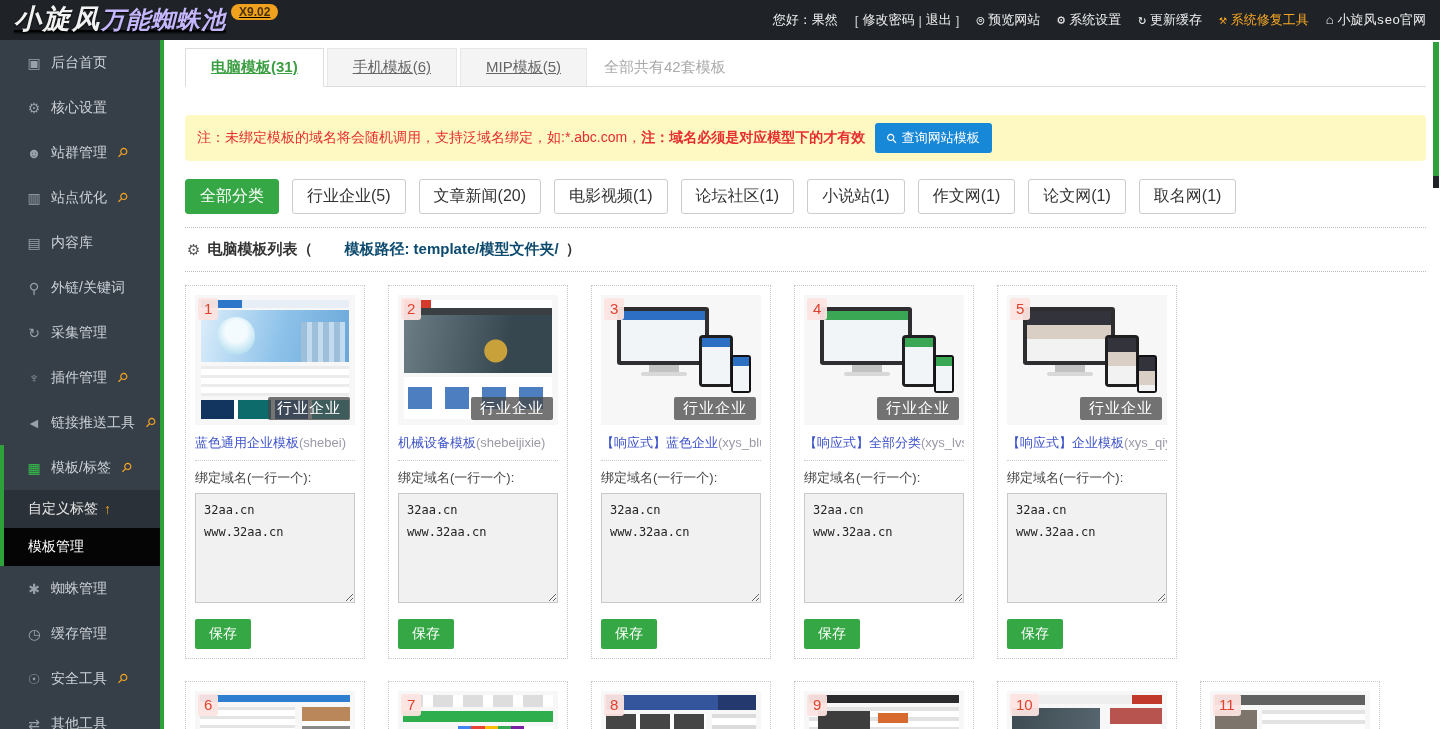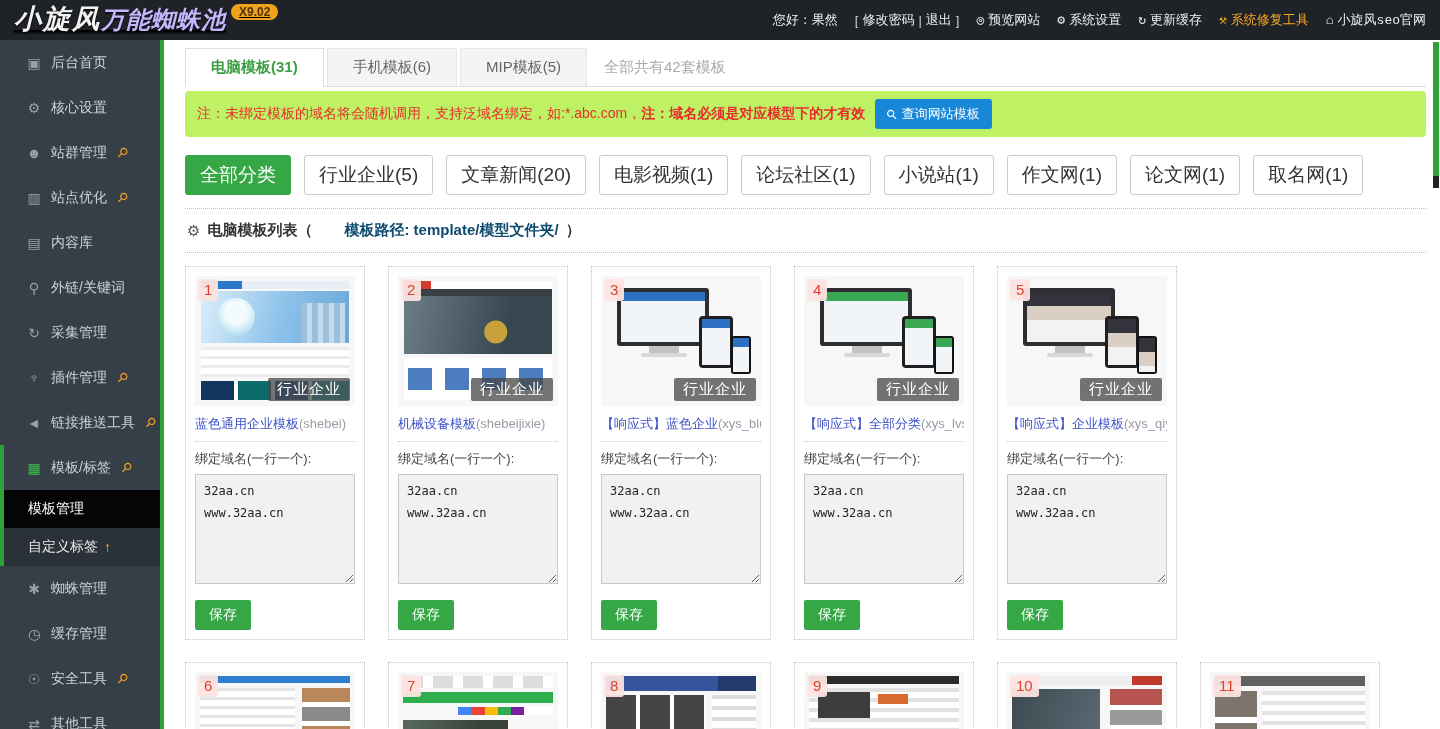--- a/index.html
+++ b/index.html
@@ -37,38 +37,38 @@
   .submenu-item.current { background:#050505; color:#fff; }
   .submenu-item .uparrow { color:#f6a623; font-weight:bold; }
   .green-rail { position:fixed; left:160px; top:40px; width:4px; height:689px; background:#2fa13b; z-index:21; }
 
   
   .main { position:fixed; left:164px; top:40px; right:0; bottom:0; background:#fff;
     overflow:hidden; padding-left:21px; padding-right:14px; }
 
   
   .tabrow { margin-top:8px; border-bottom:1px solid #ddd; display:flex; align-items:flex-end; }
-  .tab { padding:9px 25px; font-size:15px; cursor:pointer; margin-right:3px; }
+  .tab { padding:9px 25px; font-size:15px; cursor:pointer; margin-right:3px;text-decoration:underline; }
   .tab.active { background:#fff; border:1px solid #ddd; border-bottom:1px solid #fff;
     margin-bottom:-1px; color:#3c9e42; font-weight:bold; }
   .tab.idle { background:#f4f4f4; border:1px solid #e7e7e7; border-bottom:none; color:#666; }
   .tab-summary { color:#aaa; font-size:15px; padding:9px 14px; }
 
   
-  .notice { margin-top:4px; background:#bef264; border-radius:4px; padding:8px 12px;
+  .notice { margin-top:28px; background:#fef9c3; border-radius:4px; padding:8px 12px;
     font-size:14px; color:#e62e2e; display:flex; align-items:center; flex-wrap:nowrap; }
   .notice .bold { font-weight:bold; }
   .notice-btn { margin-left:10px; background:#1787d8; color:#fff; border:none; border-radius:3px;
     padding:6px 12px; font-size:13px; cursor:pointer; display:inline-flex; align-items:center; gap:5px; white-space:nowrap; }
   .notice-btn .mag { display:inline-block; transform:rotate(-45deg); font-size:13px; }
 
   
   .cats { margin-top:18px; display:flex; gap:13px; }
   .cat-btn { background:#fff; border:1px solid #ccc; border-radius:3px; padding:6px 14px;
-    font-size:19px; color:#333; cursor:pointer; }
+    font-size:16px; color:#333; cursor:pointer; }
   .cat-btn.active { background:#35a845; border-color:#35a845; color:#fff; }
   .dotted-sep { margin-top:13px; border-bottom:1px dotted #bbb; }
 
   
   .list-header { padding:12px 2px; font-size:15px; font-weight:bold; color:#333;
     border-bottom:1px dotted #bbb; display:flex; align-items:center; gap:7px; }
   .list-header .red { color:#0c4a6e;margin-left:25px; }
   .list-header .gear { color:#555; font-weight:normal; }
 
   
@@ -232,26 +232,26 @@
     <span>链接推送工具</span>
     <span class="pin">⚲</span>
   </div>
 
   <div class="active-group">
     <div class="snav-item">
       <span class="sicon green">▦</span>
       <span>模板/标签</span>
       <span class="pin">⚲</span>
     </div>
-    <div class="submenu-item current">
-      <span>模板管理</span>
-    </div>
     <div class="submenu-item">
       <span>自定义标签</span>
       <span class="uparrow">↑</span>
+    </div>
+    <div class="submenu-item current">
+      <span>模板管理</span>
     </div>
   </div>
 
   <div class="snav-item">
     <span class="sicon">✱</span>
     <span>蜘蛛管理</span>
   </div>
   <div class="snav-item">
     <span class="sicon">◷</span>
     <span>缓存管理</span>

